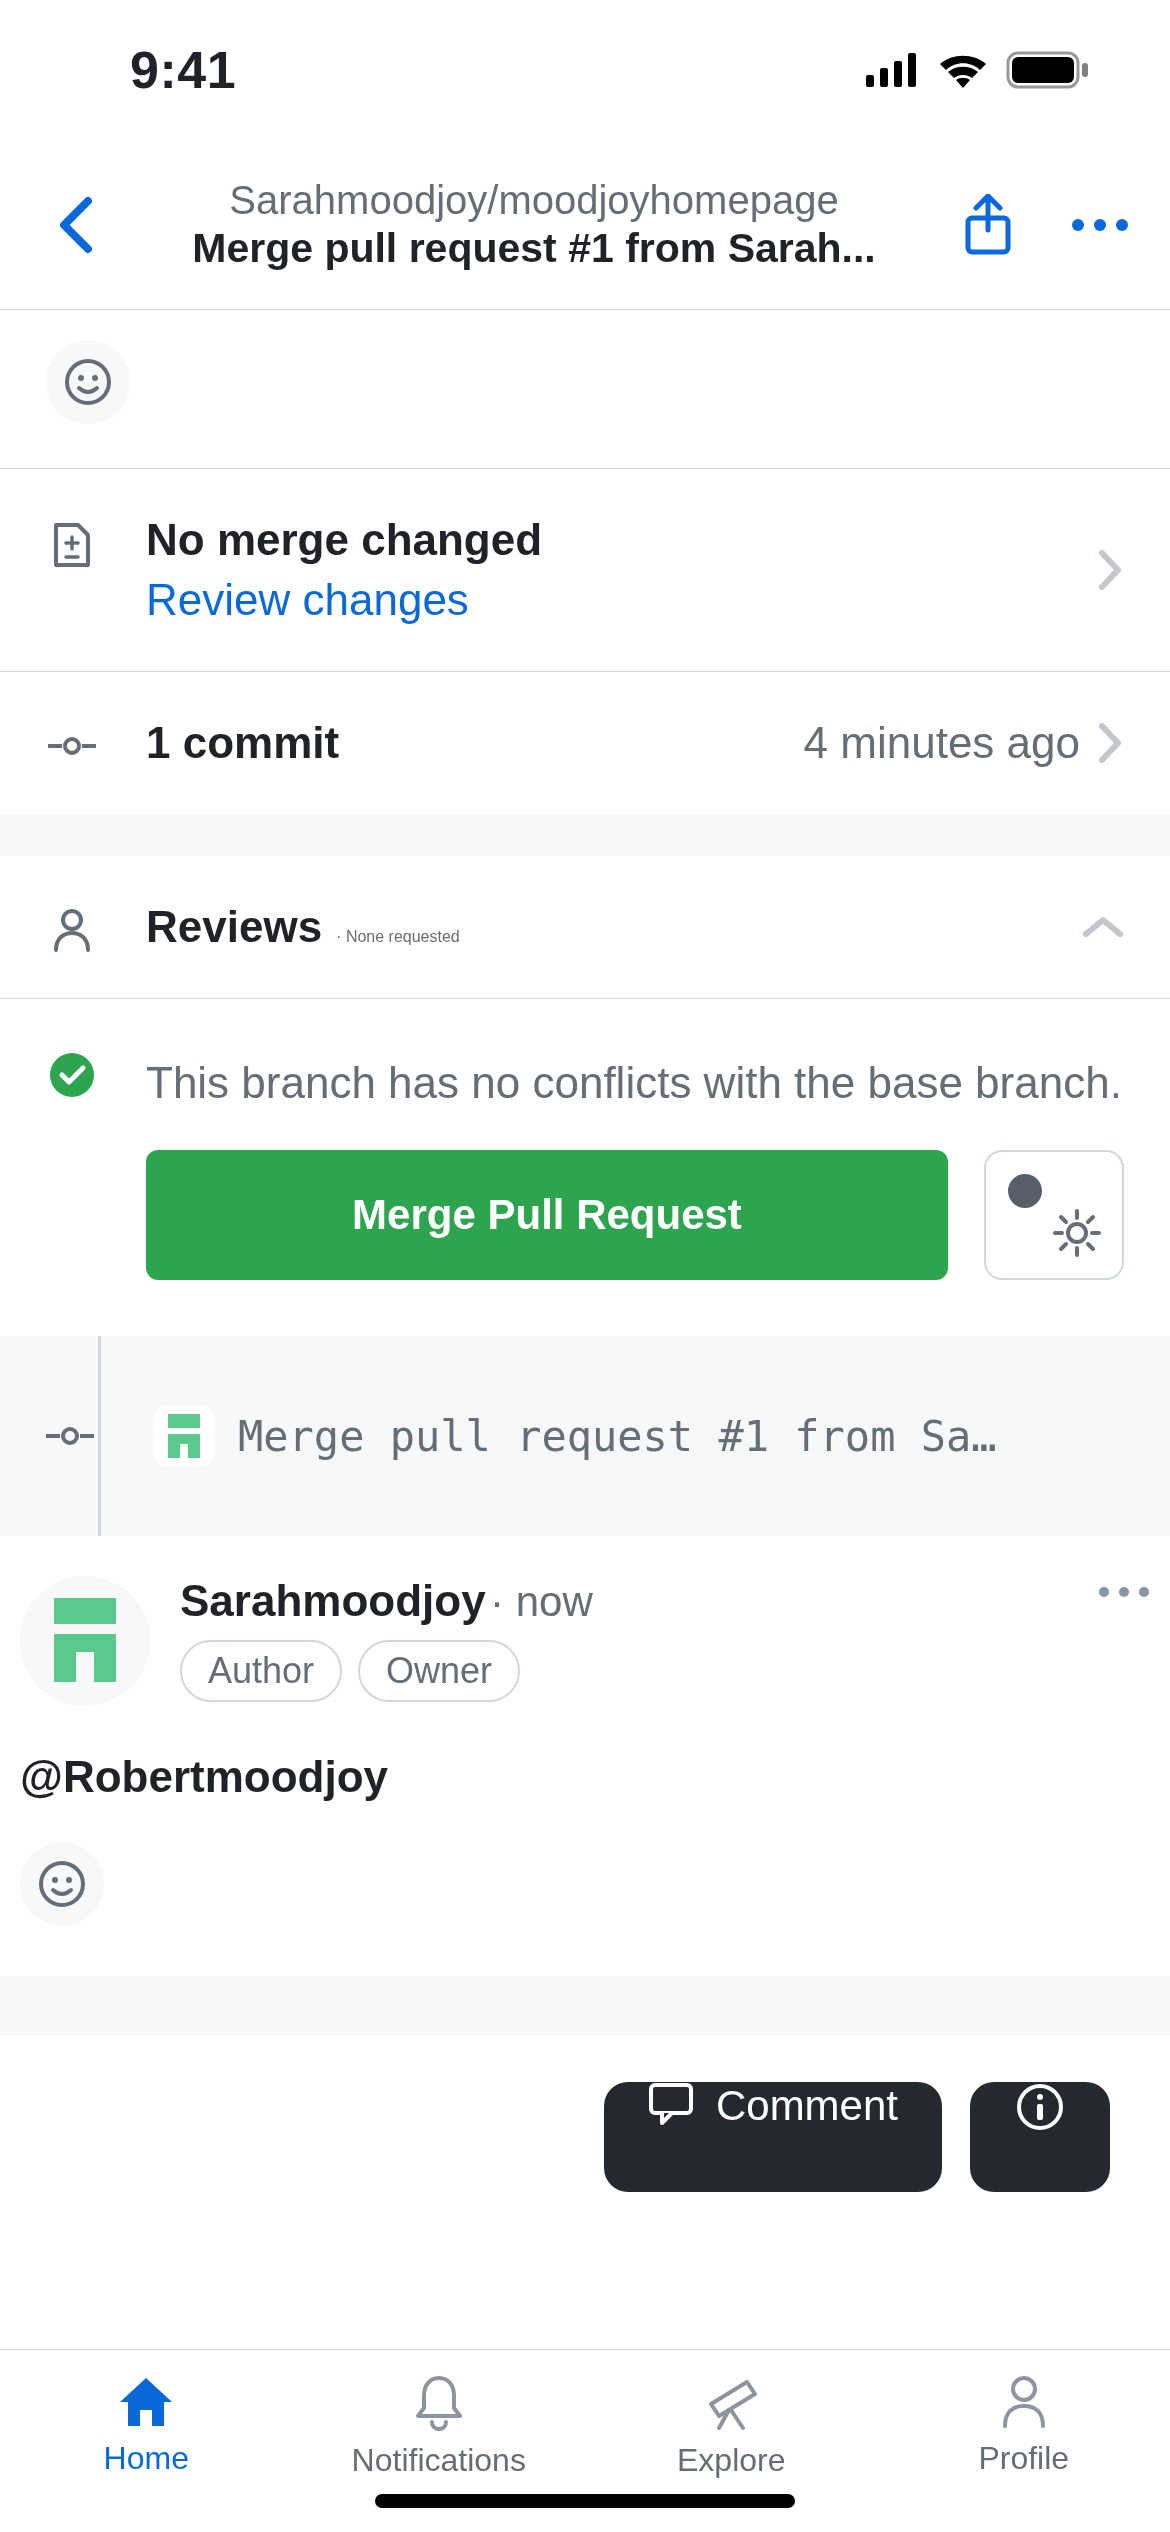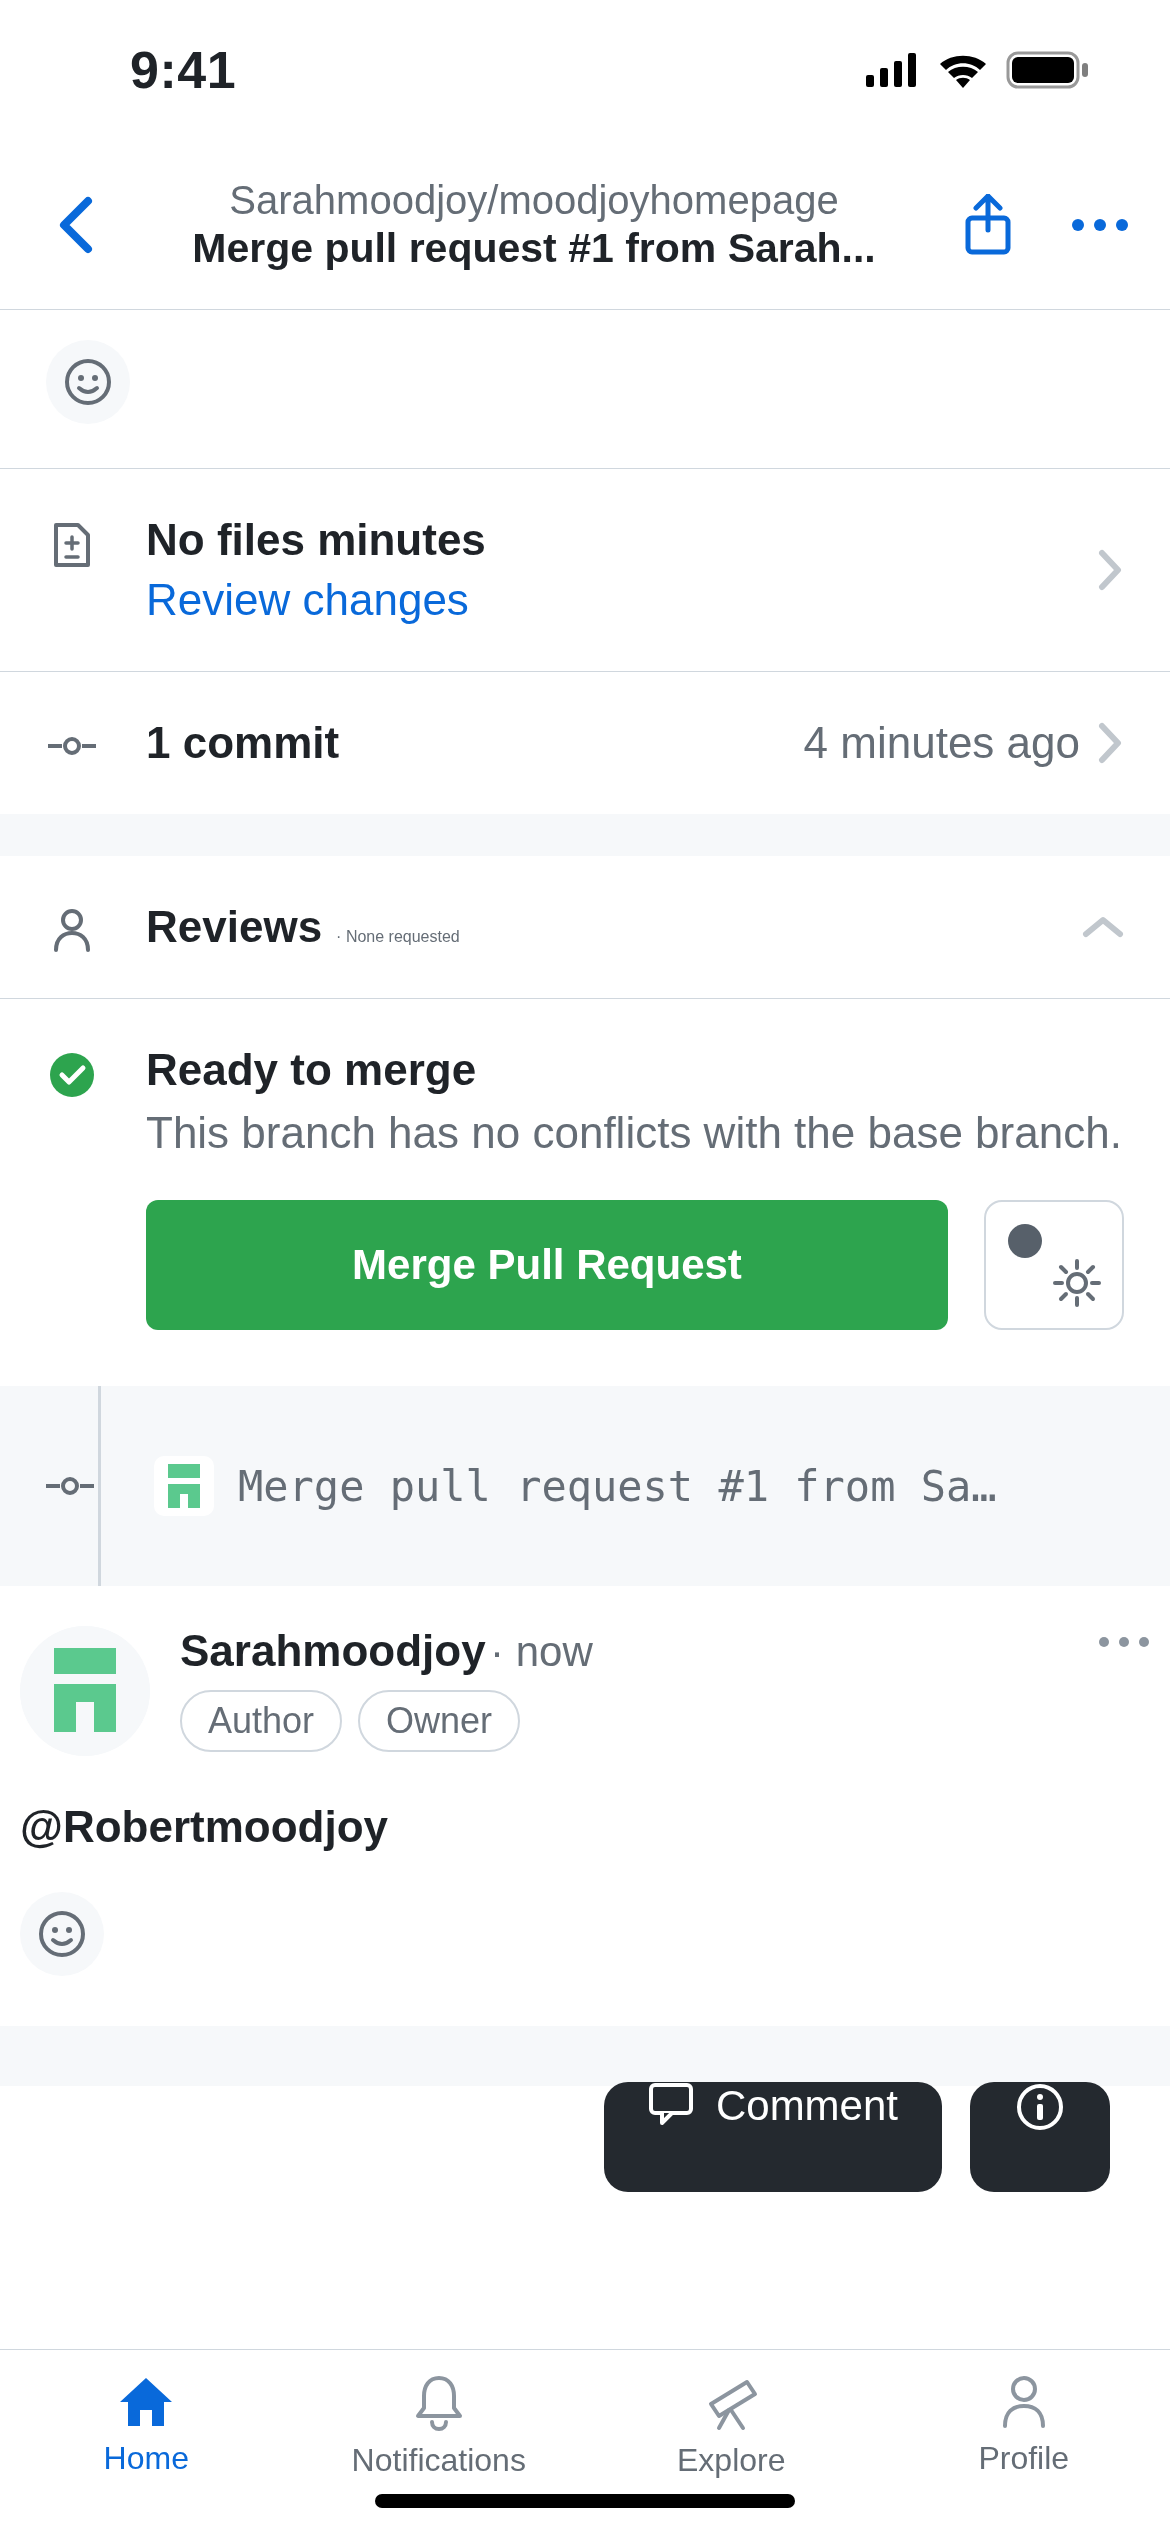--- a/index.html
+++ b/index.html
@@ -150,21 +150,21 @@
 </div>
 
 <div class="row">
   <div class="row-icon">
     <svg width="40" height="48" viewBox="0 0 40 48">
         <path d="M4 4 L26 4 L36 14 L36 44 L4 44 Z" stroke="#656d76" stroke-width="4" fill="none" stroke-linejoin="round"></path>
         <path d="M14 22 L26 22 M20 16 L20 28 M14 36 L26 36" stroke="#656d76" stroke-width="3.5" stroke-linecap="round"></path>
       </svg>
   </div>
   <div class="row-content">
-    <div class="row-title">No files minutes</div>
+    <div class="row-title">No merge changed</div>
     <a class="row-link">Review changes</a>
   </div>
   <div class="row-chevron">
     <svg width="26" height="42" viewBox="0 0 26 42">
         <path d="M4 4 L20 21 L4 38" stroke="#c1c7cd" stroke-width="6" fill="none" stroke-linecap="round" stroke-linejoin="round"></path>
       </svg>
   </div>
 </div>
 
 <div class="row" style="align-items:center;border-bottom:none;">
@@ -207,21 +207,20 @@
 </div>
 
 <div class="row" style="border-bottom:none;padding-bottom:56px;">
   <div class="row-icon">
     <svg width="48" height="48" viewBox="0 0 48 48">
         <circle cx="24" cy="24" r="22" fill="#2da44e"></circle>
         <path d="M14 24 L21 31 L35 17" stroke="#fff" stroke-width="5" fill="none" stroke-linecap="round" stroke-linejoin="round"></path>
       </svg>
   </div>
   <div class="row-content">
-    <div class="row-title">Ready to merge</div>
     <div class="row-sub">This branch has no conflicts with the base branch.</div>
     <div class="merge-actions">
       <div class="merge-btn">Merge Pull Request</div>
       <div class="merge-settings">
         <div class="dot"></div>
         <svg width="50" height="50" viewBox="0 0 50 50" style="position:absolute;bottom:20px;right:20px;">
             <circle cx="25" cy="25" r="9" stroke="#656d76" stroke-width="4" fill="none"></circle>
             <g stroke="#656d76" stroke-width="4" stroke-linecap="round">
               <line x1="25" y1="3" x2="25" y2="10"></line>
               <line x1="25" y1="40" x2="25" y2="47"></line>

